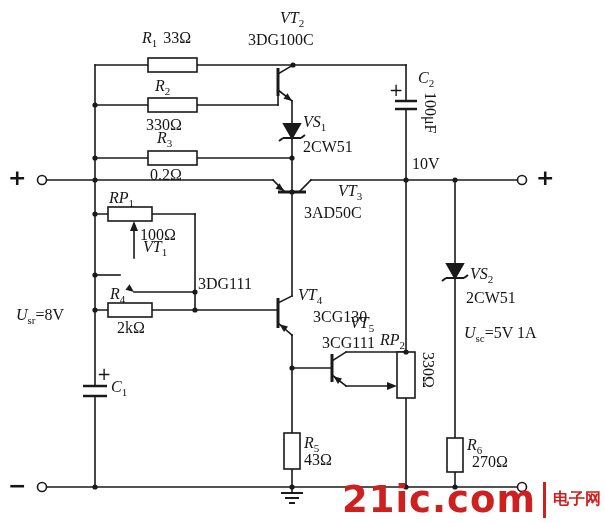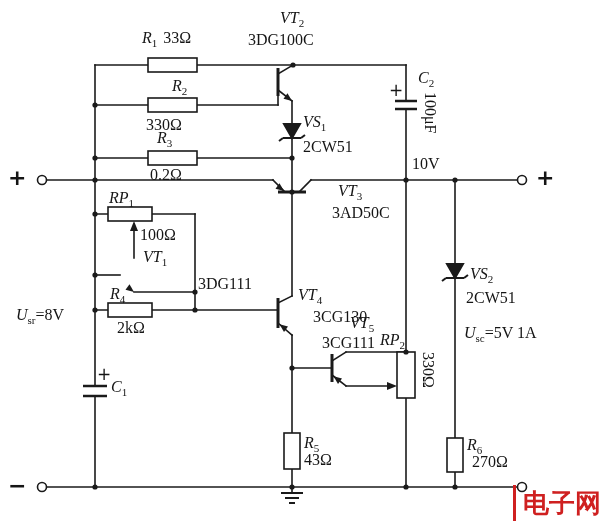--- a/index.html
+++ b/index.html
@@ -10,21 +10,21 @@
   .lbl i{font-style:italic;text-align:right;}
   .lbl sub{font-size:11px;line-height:0;}
   .lbl .v{margin-left:6px;}
   .vert{writing-mode:vertical-rl;}
   .sign{font-size:17px;font-family:"DejaVu Sans",sans-serif;}
   .term{font-size:22px;font-weight:bold;font-family:"DejaVu Sans",sans-serif;}
   .watermark{position:absolute;right:4px;bottom:2px;display:flex;align-items:center;gap:7px;
              color:#cf2020;font-family:"DejaVu Sans",sans-serif;font-weight:bold;}
   .wm-brand{font-size:37px;letter-spacing:1px;}
   .wm-sep{width:3px;height:36px;background:#cf2020;}
-  .wm-cn{font-size:26px;}
+  .wm-cn{font-size:16px;}
 </style>
 </head>
 <body>
 
 <div class="stage">
 
 <svg width="605" height="523" viewBox="0 0 605 523">
 
   <g stroke="#1a1a1a" stroke-width="1.6" fill="none" stroke-linecap="square">
     <line x1="95" y1="65" x2="95" y2="386"></line>
@@ -152,41 +152,41 @@
     <circle cx="42" cy="487" r="4.5"></circle>
     <circle cx="522" cy="487" r="4.5"></circle>
   </g>
 </svg>
 
 <div class="lbl" style="left:142px;top:30px"><i>R</i><sub>1</sub><span class="v">33Ω</span></div>
 
 <div class="lbl" style="left:280px;top:10px"><i>VT</i><sub>2</sub></div>
 <div class="lbl" style="left:248px;top:32px"><span>3DG100C</span></div>
 
-<div class="lbl" style="left:172px;top:78px"><i>R</i><sub>2</sub></div>
+<div class="lbl" style="left:155px;top:78px"><i>R</i><sub>2</sub></div>
 <div class="lbl" style="left:146px;top:117px"><span>330Ω</span></div>
 
 <div class="lbl" style="left:303px;top:114px"><i>VS</i><sub>1</sub></div>
 <div class="lbl" style="left:303px;top:139px"><span>2CW51</span></div>
 
 <div class="lbl sign" style="left:389px;top:82px"><span>+</span></div>
 <div class="lbl" style="left:418px;top:70px"><i>C</i><sub>2</sub></div>
 <div class="lbl vert" style="left:421px;top:92px"><span>100μF</span></div>
 <div class="lbl" style="left:412px;top:156px"><span>10V</span></div>
 
 <div class="lbl" style="left:157px;top:130px"><i>R</i><sub>3</sub></div>
 <div class="lbl" style="left:150px;top:167px"><span>0.2Ω</span></div>
 
 <div class="lbl" style="left:338px;top:183px"><i>VT</i><sub>3</sub></div>
-<div class="lbl" style="left:332px;top:205px"><span>3AD50C</span></div>
+<div class="lbl" style="left:304px;top:205px"><span>3AD50C</span></div>
 
 <div class="lbl" style="left:109px;top:190px"><i>RP</i><sub>1</sub></div>
 <div class="lbl" style="left:140px;top:227px"><span>100Ω</span></div>
 
-<div class="lbl" style="left:143px;top:249px"><i>VT</i><sub>1</sub></div>
+<div class="lbl" style="left:143px;top:239px"><i>VT</i><sub>1</sub></div>
 <div class="lbl" style="left:198px;top:276px"><span>3DG111</span></div>
 
 <div class="lbl" style="left:110px;top:286px"><i>R</i><sub>4</sub></div>
 <div class="lbl" style="left:117px;top:320px"><span>2kΩ</span></div>
 
 <div class="lbl" style="left:16px;top:307px"><i>U</i><sub>sr</sub><span>=8V</span></div>
 
 <div class="lbl" style="left:298px;top:287px"><i>VT</i><sub>4</sub></div>
 <div class="lbl" style="left:313px;top:309px"><span>3CG130</span></div>
 
@@ -208,17 +208,18 @@
 <div class="lbl" style="left:304px;top:452px"><span>43Ω</span></div>
 
 <div class="lbl" style="left:467px;top:437px"><i>R</i><sub>6</sub></div>
 <div class="lbl" style="left:472px;top:454px"><span>270Ω</span></div>
 
 <div class="lbl term" style="left:8px;top:166px"><span>+</span></div>
 <div class="lbl term" style="left:536px;top:166px"><span>+</span></div>
 <div class="lbl term" style="left:8px;top:474px"><span>−</span></div>
 
 <div class="watermark">
+  <span class="wm-brand">21ic.com</span>
   <span class="wm-sep"></span>
   <span class="wm-cn">电子网</span>
 </div>
 
 </div>
 
 </body></html>

